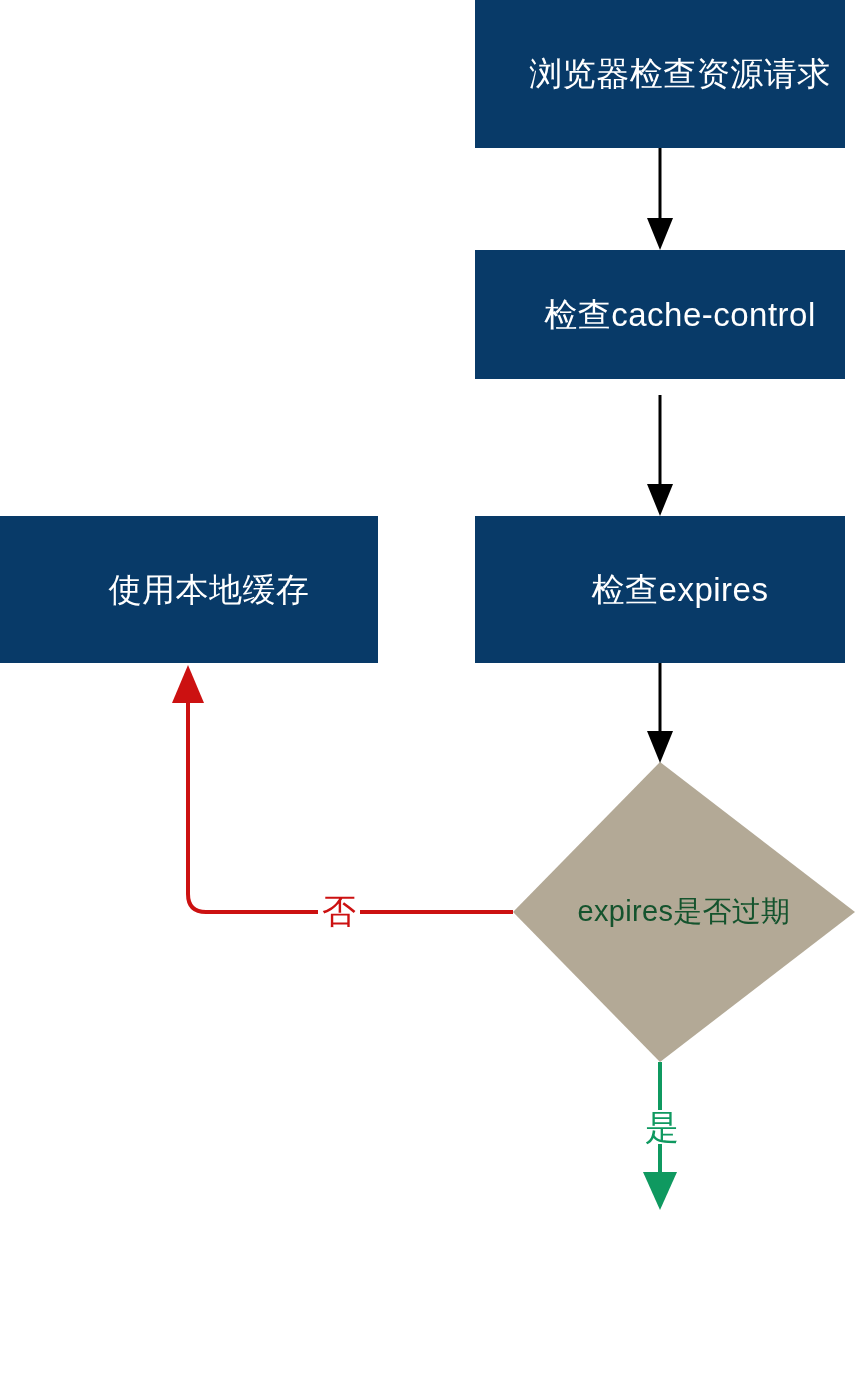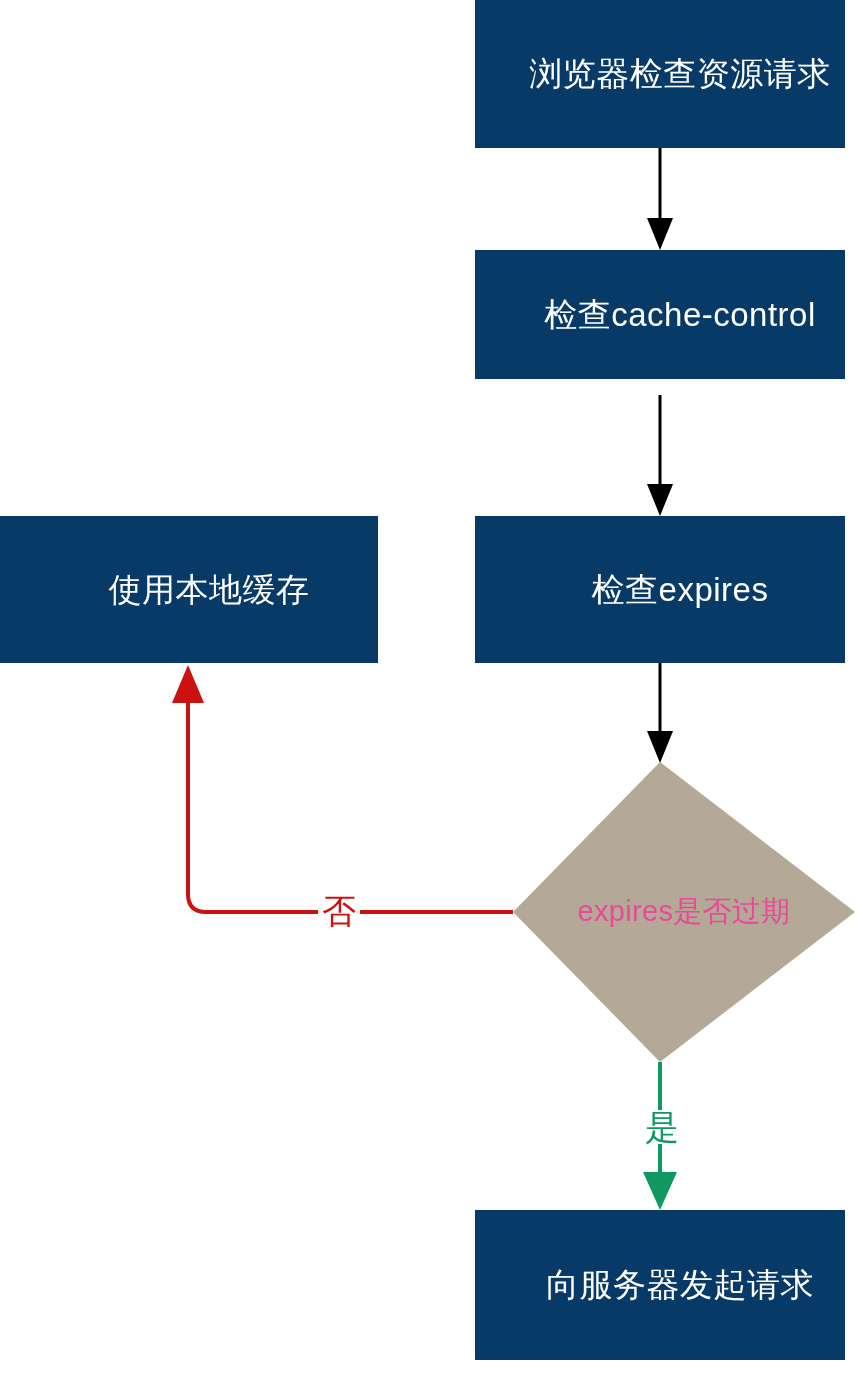--- a/index.html
+++ b/index.html
@@ -38,21 +38,21 @@
     color: #ffffff;
     font-size: 33px;
     line-height: 1.25;
     letter-spacing: 0.5px;
   }
   .node-decision-label {
     position: absolute;
     display: flex;
     align-items: center;
     justify-content: center;
-    color: #ec4899;
+    color: #14532d;
     font-size: 29px;
     letter-spacing: 0.3px;
     pointer-events: none;
   }
   .edge-label {
     position: absolute;
     font-size: 34px;
     line-height: 1;
     background: #ffffff;
     padding: 0 4px;
@@ -108,21 +108,18 @@
   </div>
 
   <div class="node node-process" style="left:475px; top:516px; width:370px; height:147px;">
     <span>检查expires</span>
   </div>
 
   <div class="node-decision-label" style="left:513px; top:882px; width:342px; height:60px;">
     <span>expires是否过期</span>
   </div>
 
-  <div class="node node-process" style="left:475px; top:1210px; width:370px; height:150px;">
-    <span>向服务器发起请求</span>
-  </div>
 
   <div class="edge-label edge-label-no" style="left:318px; top:894px;">否</div>
 
   <div class="edge-label edge-label-yes" style="left:641px; top:1110px;">是</div>
 
 </div>
 
 </body></html>

